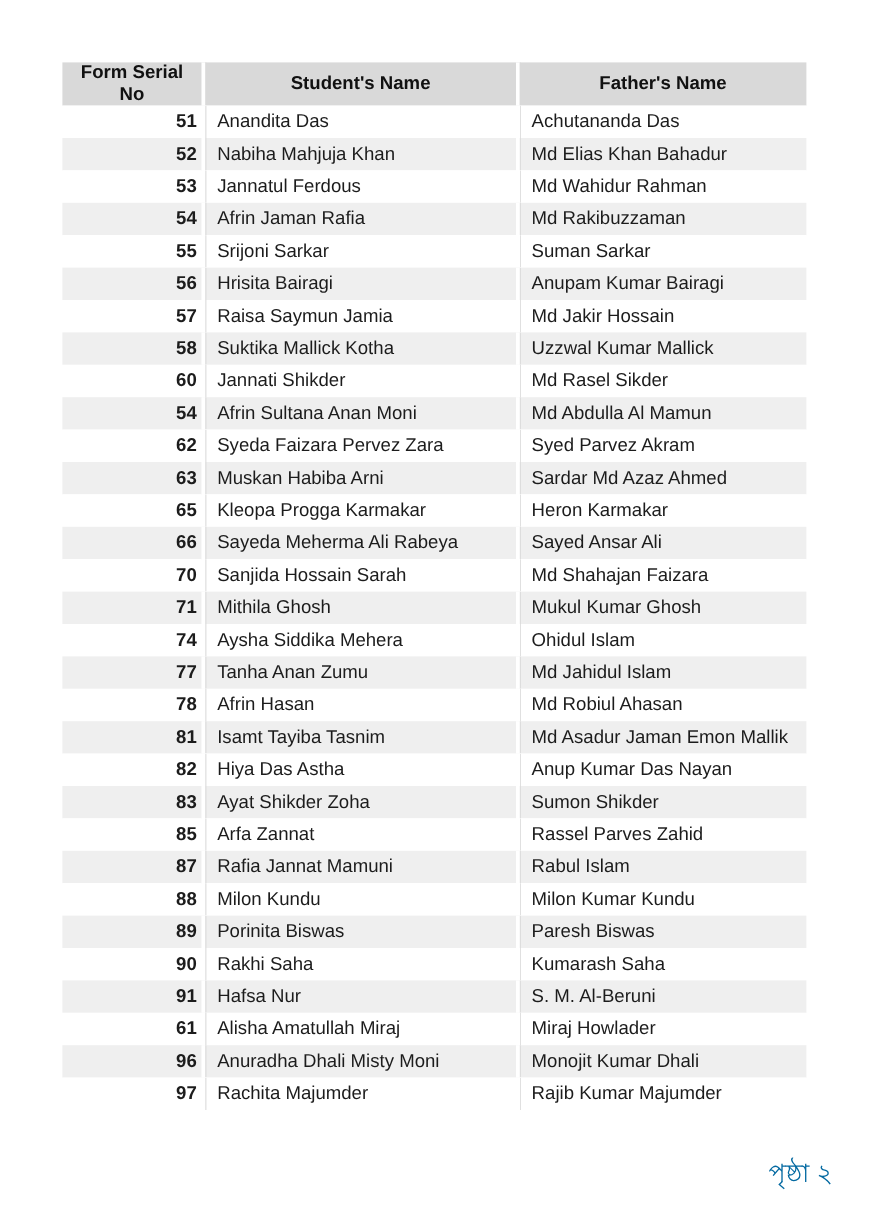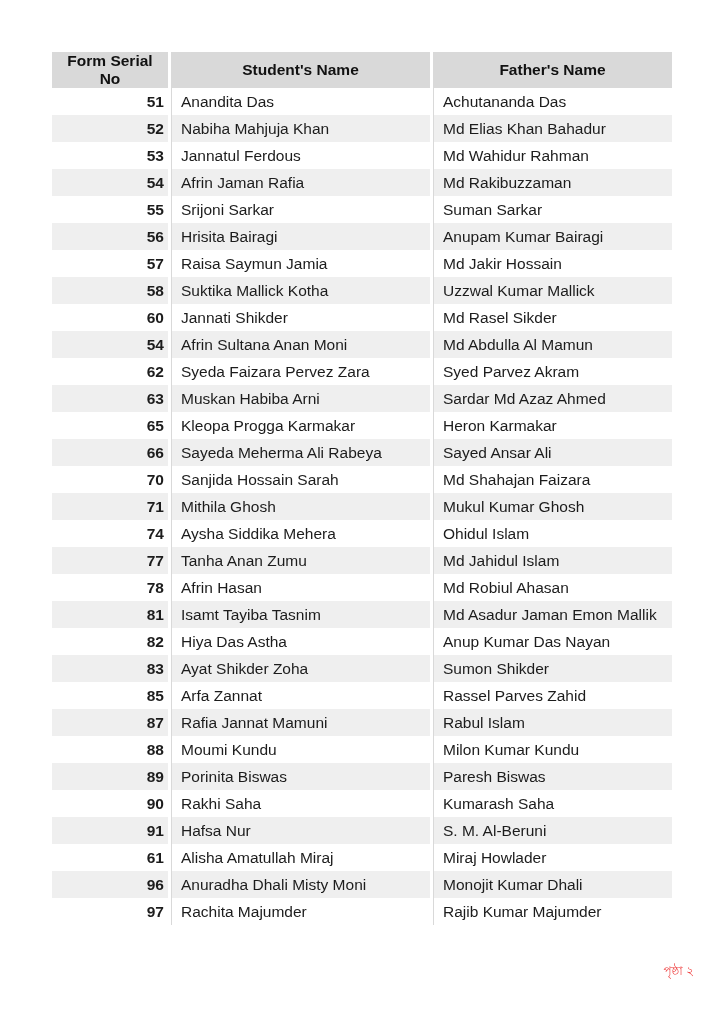--- a/index.html
+++ b/index.html
@@ -60,22 +60,22 @@
   }
   .doc-table td.serial {
     font-weight: bold;
     text-align: right;
     padding: 0 4px;
   }
   .page-footer {
     position: absolute;
     top: 962px;
     right: 30px;
-    font-size: 12px;
-    color: #ef4444;
+    font-size: 21px;
+    color: #0369a1;
     text-align: right;
   }
 </style>
 </head>
 <body>
 
 <table class="doc-table">
   <colgroup>
     <col class="c1">
       <col class="c2">
@@ -204,21 +204,21 @@
         <td>Arfa Zannat</td>
         <td>Rassel Parves Zahid</td>
       </tr>
       <tr>
         <td class="serial">87</td>
         <td>Rafia Jannat Mamuni</td>
         <td>Rabul Islam</td>
       </tr>
       <tr>
         <td class="serial">88</td>
-        <td>Moumi Kundu</td>
+        <td>Milon Kundu</td>
         <td>Milon Kumar Kundu</td>
       </tr>
       <tr>
         <td class="serial">89</td>
         <td>Porinita Biswas</td>
         <td>Paresh Biswas</td>
       </tr>
       <tr>
         <td class="serial">90</td>
         <td>Rakhi Saha</td>

